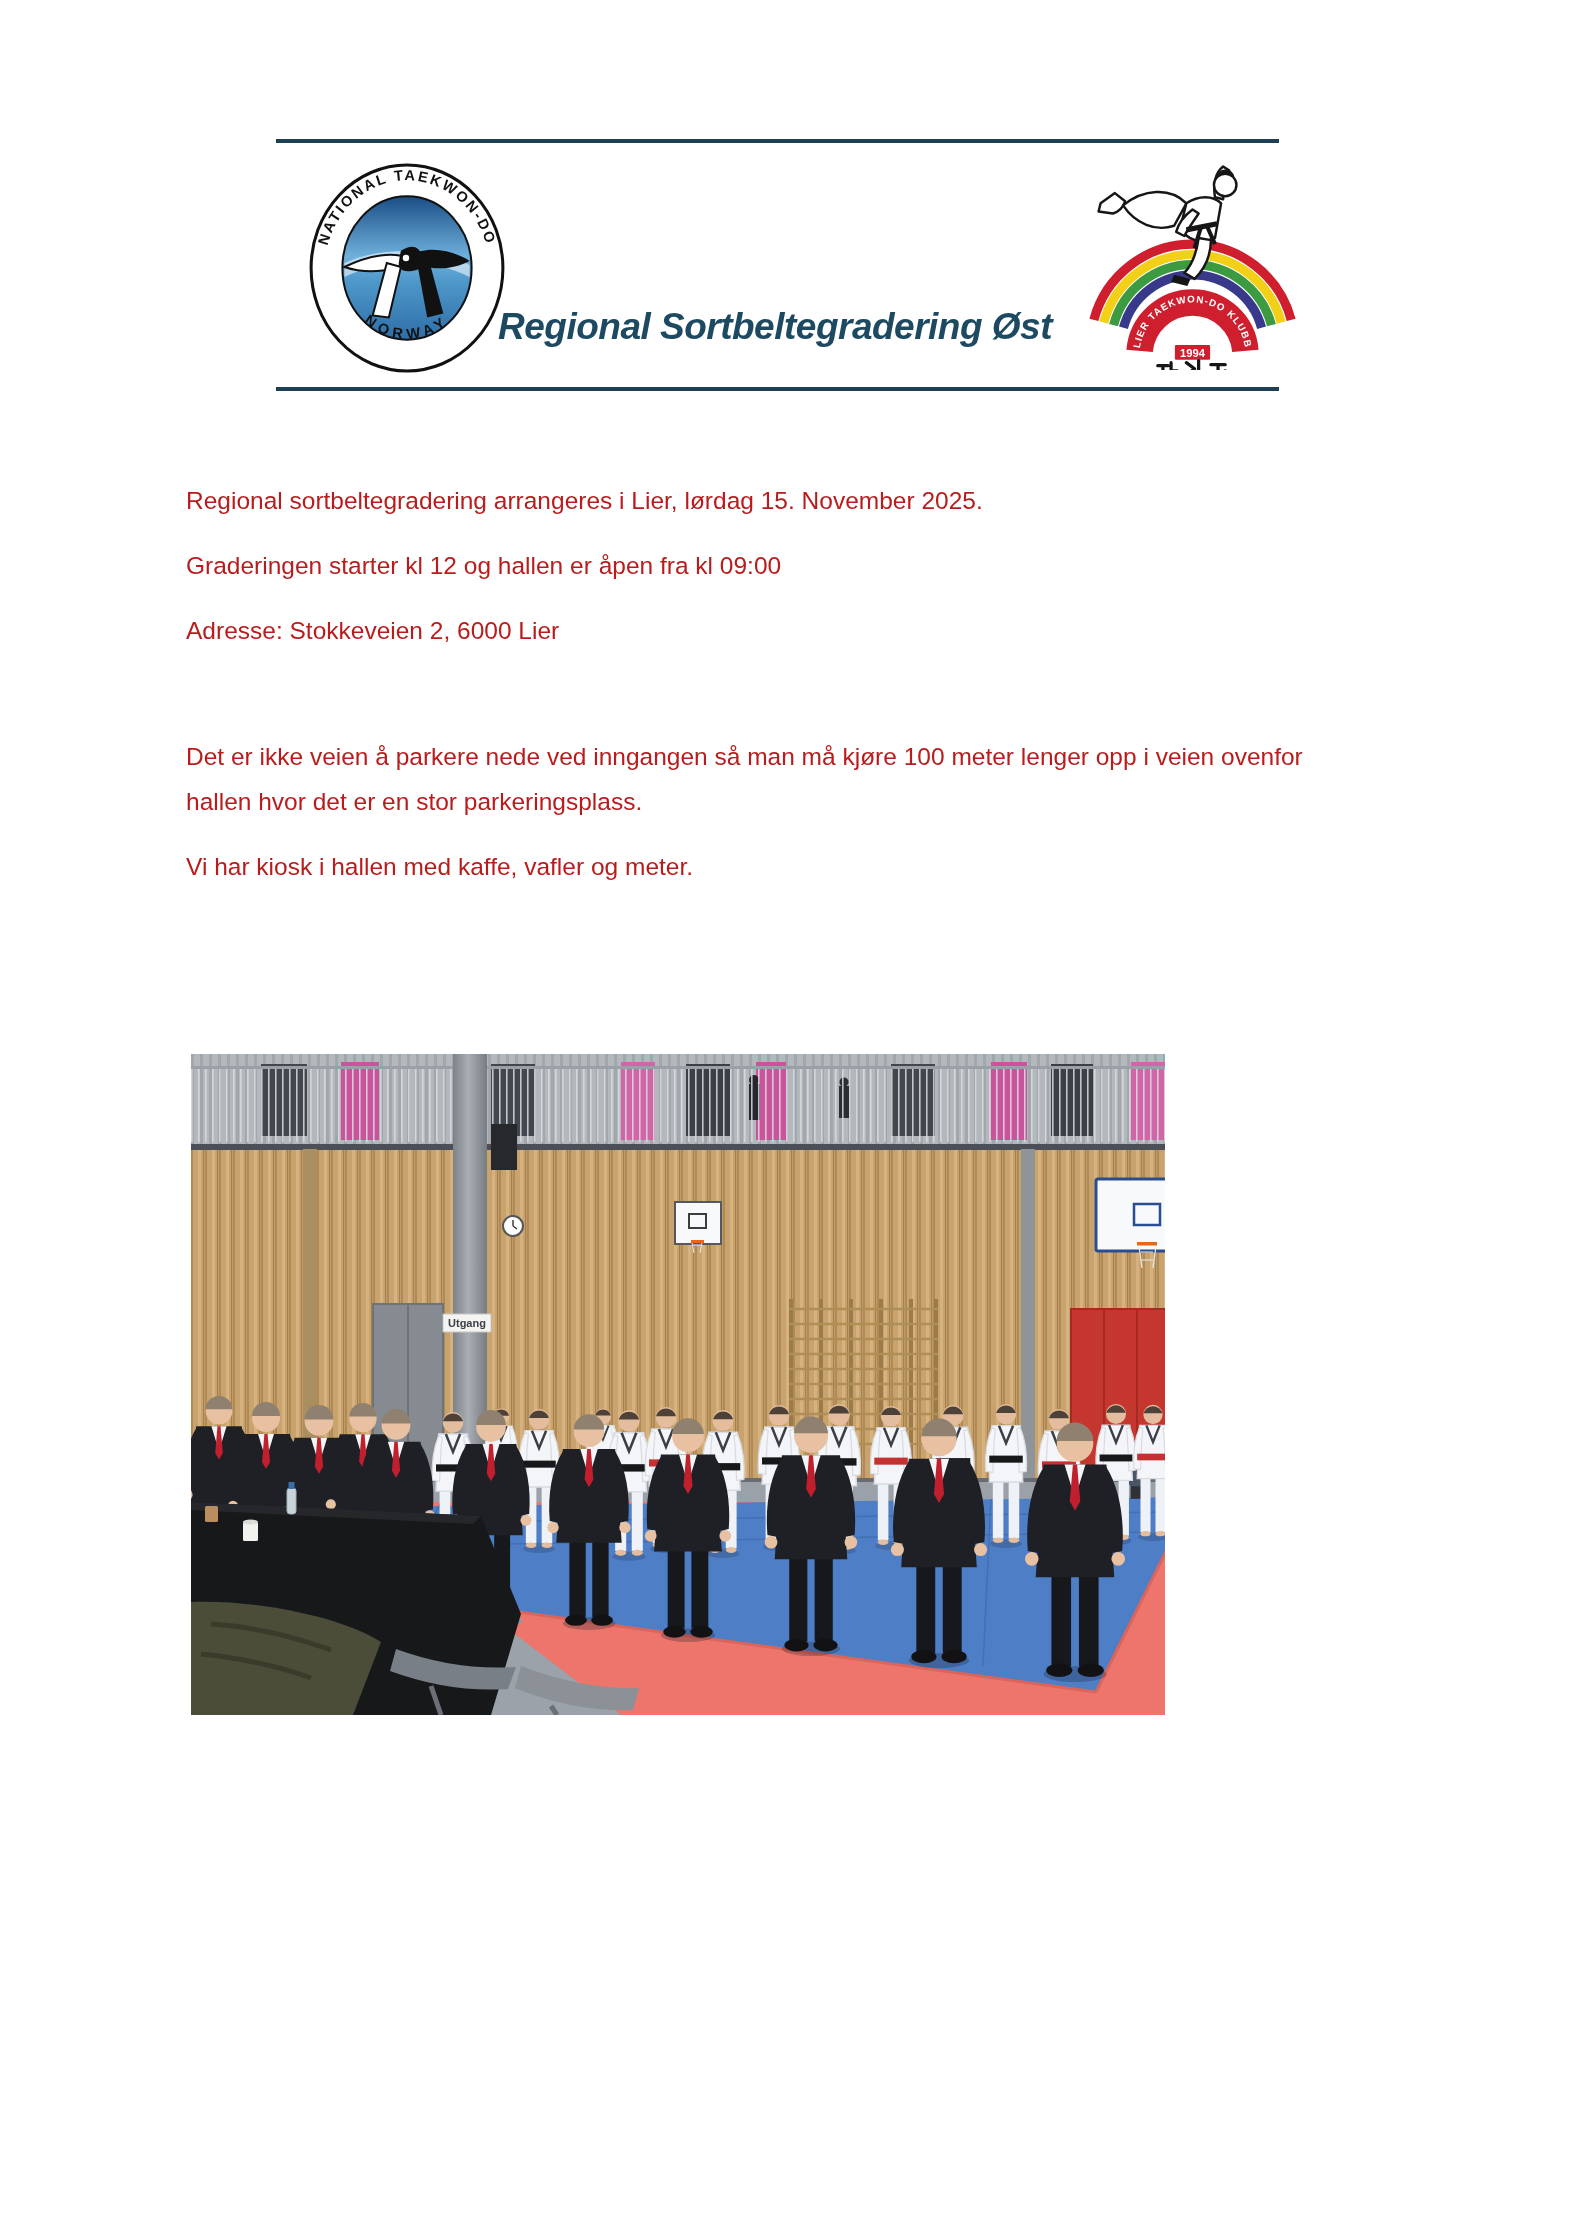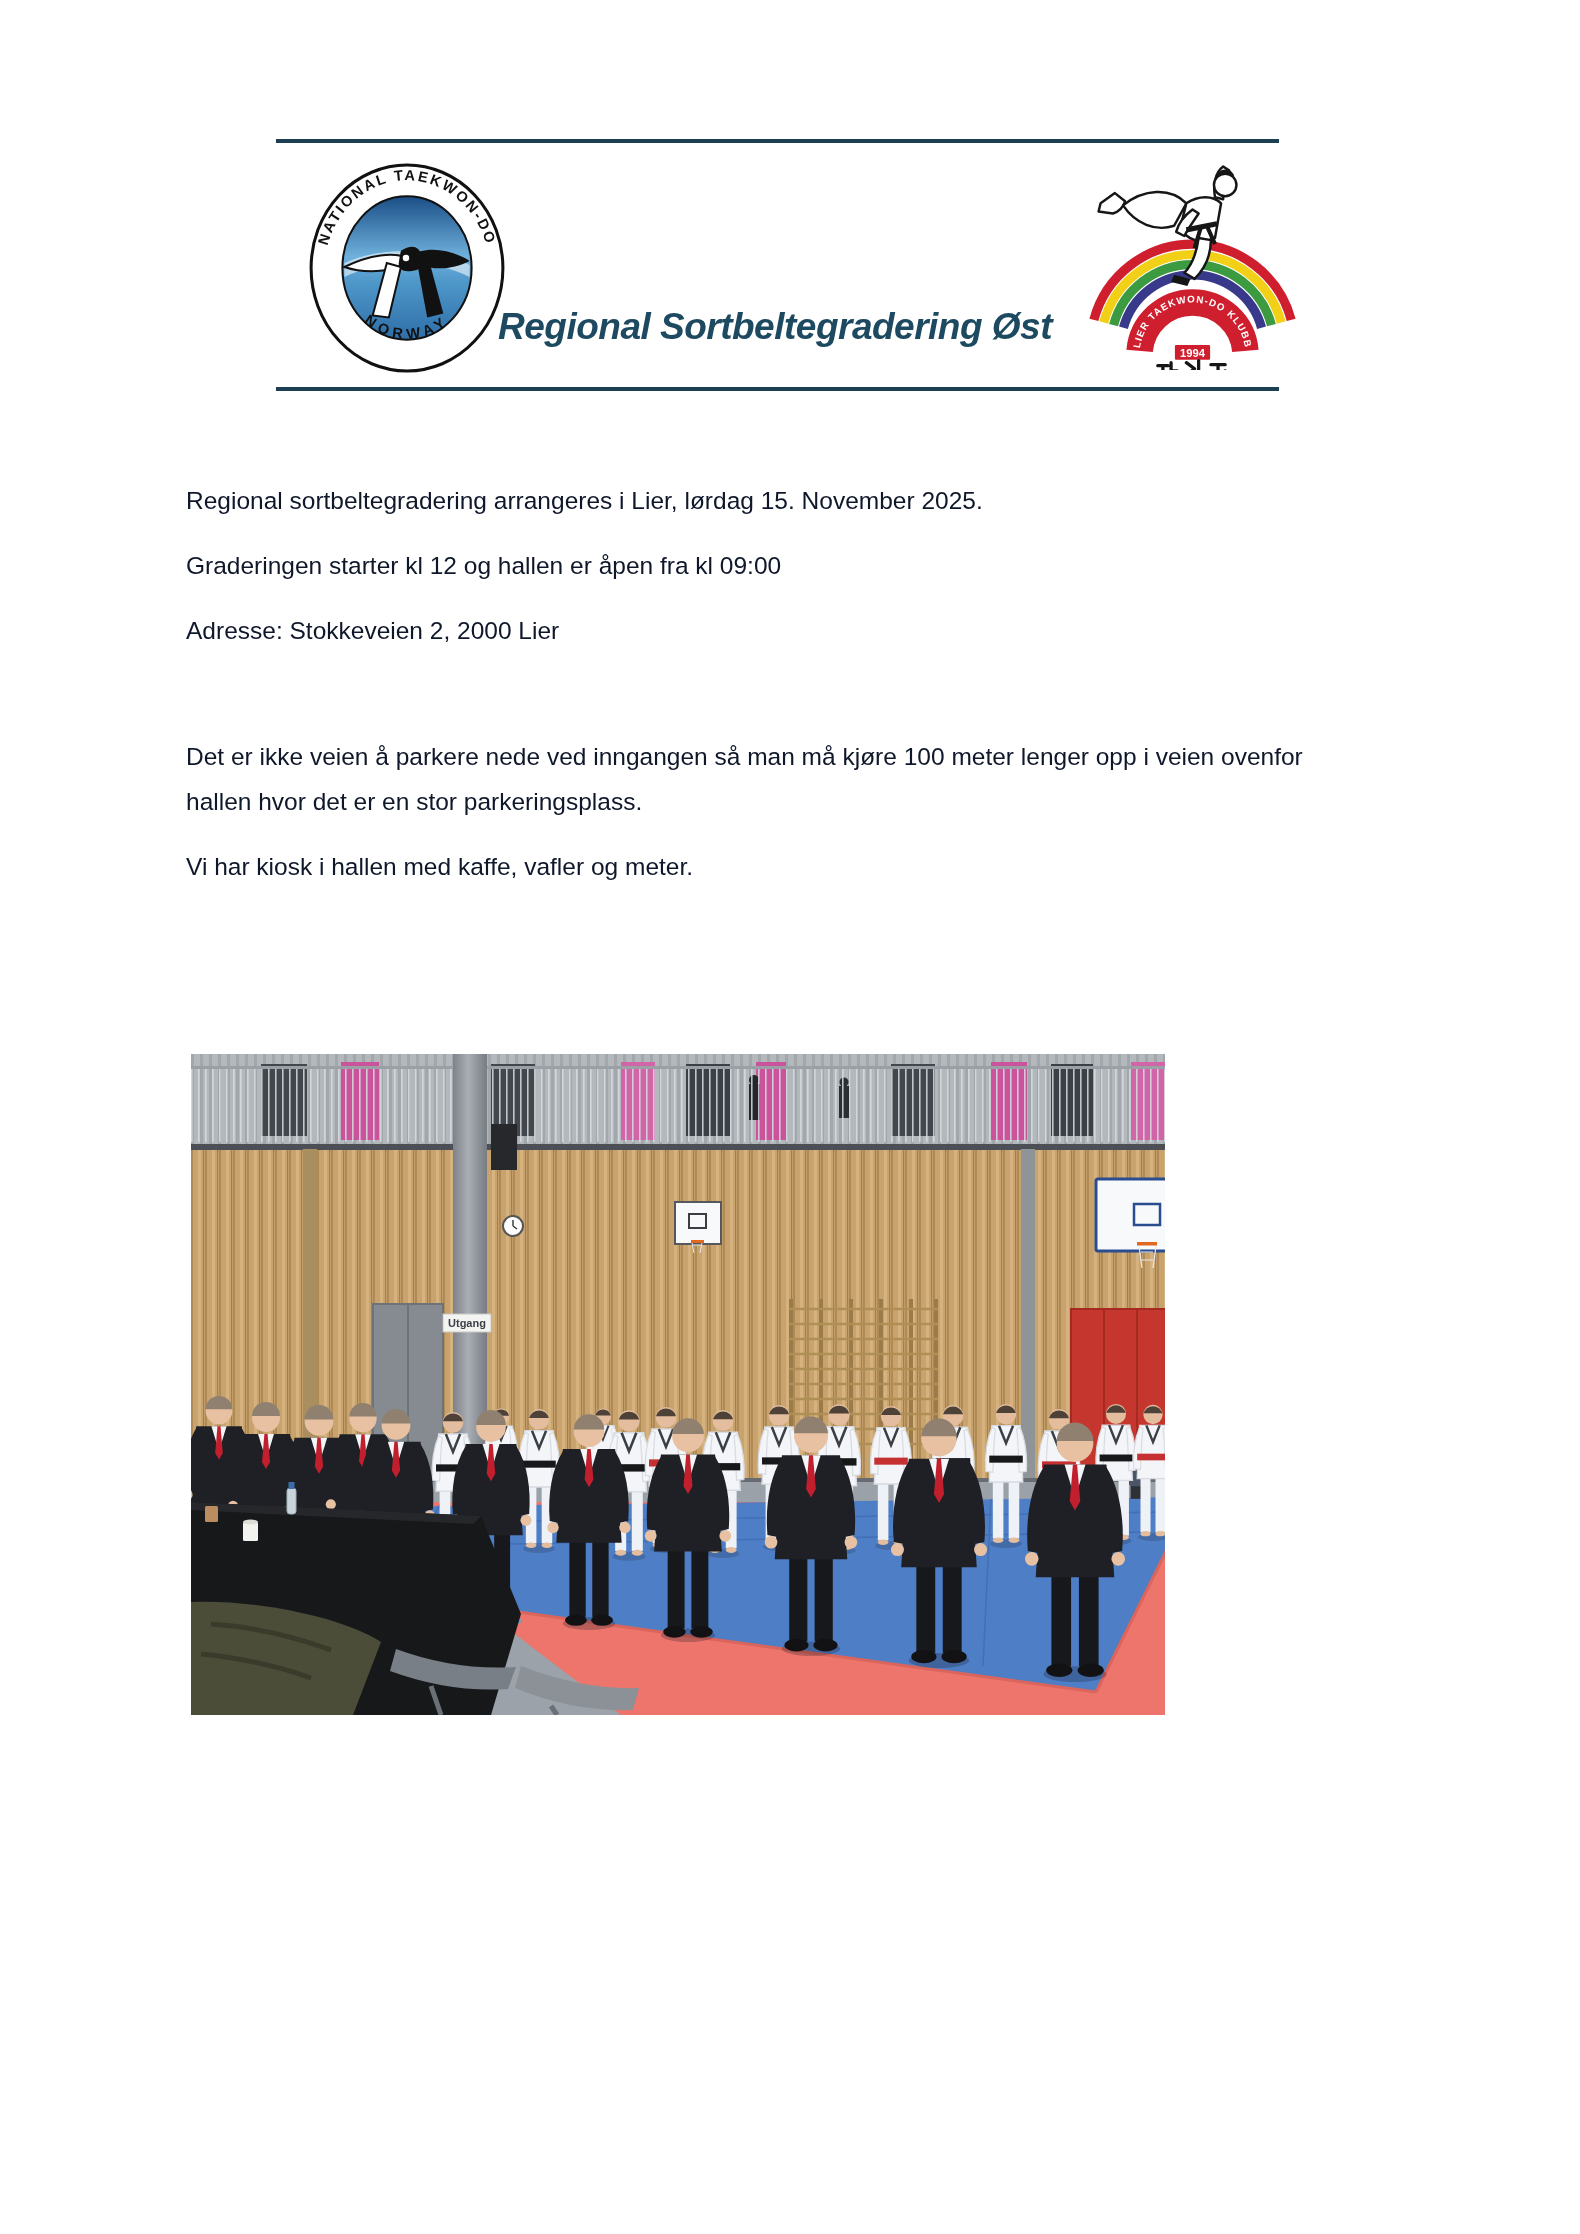--- a/index.html
+++ b/index.html
@@ -4,21 +4,21 @@
 <style>
   html,body{margin:0;padding:0;background:#fff;}
   .page{position:relative;width:1580px;height:2234px;background:#ffffff;
         font-family:"Liberation Sans",sans-serif;overflow:hidden;}
   .rule{position:absolute;left:276px;width:1003px;height:4px;background:#1C3F54;}
   .rule-top{top:139px;}
   .rule-bottom{top:387px;}
   .doc-title{position:absolute;left:498px;top:306px;font-size:37px;font-weight:bold;
              font-style:italic;color:#1D4A61;letter-spacing:-0.5px;white-space:nowrap;text-align:center;}
   .para{position:absolute;left:186px;width:1160px;font-size:24.5px;line-height:45px;
-        color:#0f172a;}
+        color:#b91c1c;}
   .p1{top:478px;} .p2{top:543px;} .p3{top:608px;} .p4{top:734px;} .p5{top:844px;}
   .logo-left{position:absolute;left:308px;top:162px;width:198px;height:212px;}
   .logo-right{position:absolute;left:1072px;top:150px;width:240px;height:220px;}
   .photo{position:absolute;left:191px;top:1054px;width:974px;height:661px;overflow:hidden;}
   .photo svg{display:block;}
 </style>
 </head>
 <body>
 
 <div class="page">
@@ -90,21 +90,21 @@
       <path d="M84,211 h10 M89,211 v18 M97,208 v22 M97,216 h6"></path>
       <path d="M112,208 l8,6 M120,214 l-8,6 M124,206 v24 M112,224 h12"></path>
       <path d="M136,210 h14 M143,210 v10 M136,226 q7,6 14,0 M150,216 v12"></path>
     </g>
   </svg>
 
   <div class="rule rule-bottom"></div>
 
   <div class="para p1">Regional sortbeltegradering arrangeres i Lier, lørdag 15. November 2025.</div>
   <div class="para p2">Graderingen starter kl 12 og hallen er åpen fra kl 09:00</div>
-  <div class="para p3">Adresse: Stokkeveien 2, 2000 Lier</div>
+  <div class="para p3">Adresse: Stokkeveien 2, 6000 Lier</div>
   <div class="para p4">Det er ikke veien å parkere nede ved inngangen så man må kjøre 100 meter lenger opp i veien ovenfor hallen hvor det er en stor parkeringsplass.</div>
   <div class="para p5">Vi har kiosk i hallen med kaffe, vafler og meter.</div>
 
   <div class="photo" aria-label="Sports hall with wooden slat walls and an upper gallery: a row of eight examiners in dark suits with red ties stands on a large blue puzzle mat bordered by salmon-red mats, with students in white doboks lined up behind, spectators along the wall, a red padded wall section, grey curtain, climbing wall, basketball hoops and a black judges' table with cups in the foreground.">
   <svg width="1173" height="661" viewBox="0 0 1173 661">
     <defs>
       <pattern id="wood" width="14" height="120" patternUnits="userSpaceOnUse">
         <rect width="14" height="120" fill="#C8A36E"></rect>
         <rect x="0" width="2" height="120" fill="#B08A55"></rect>
         <rect x="7" width="3" height="120" fill="#D6B37E"></rect>

